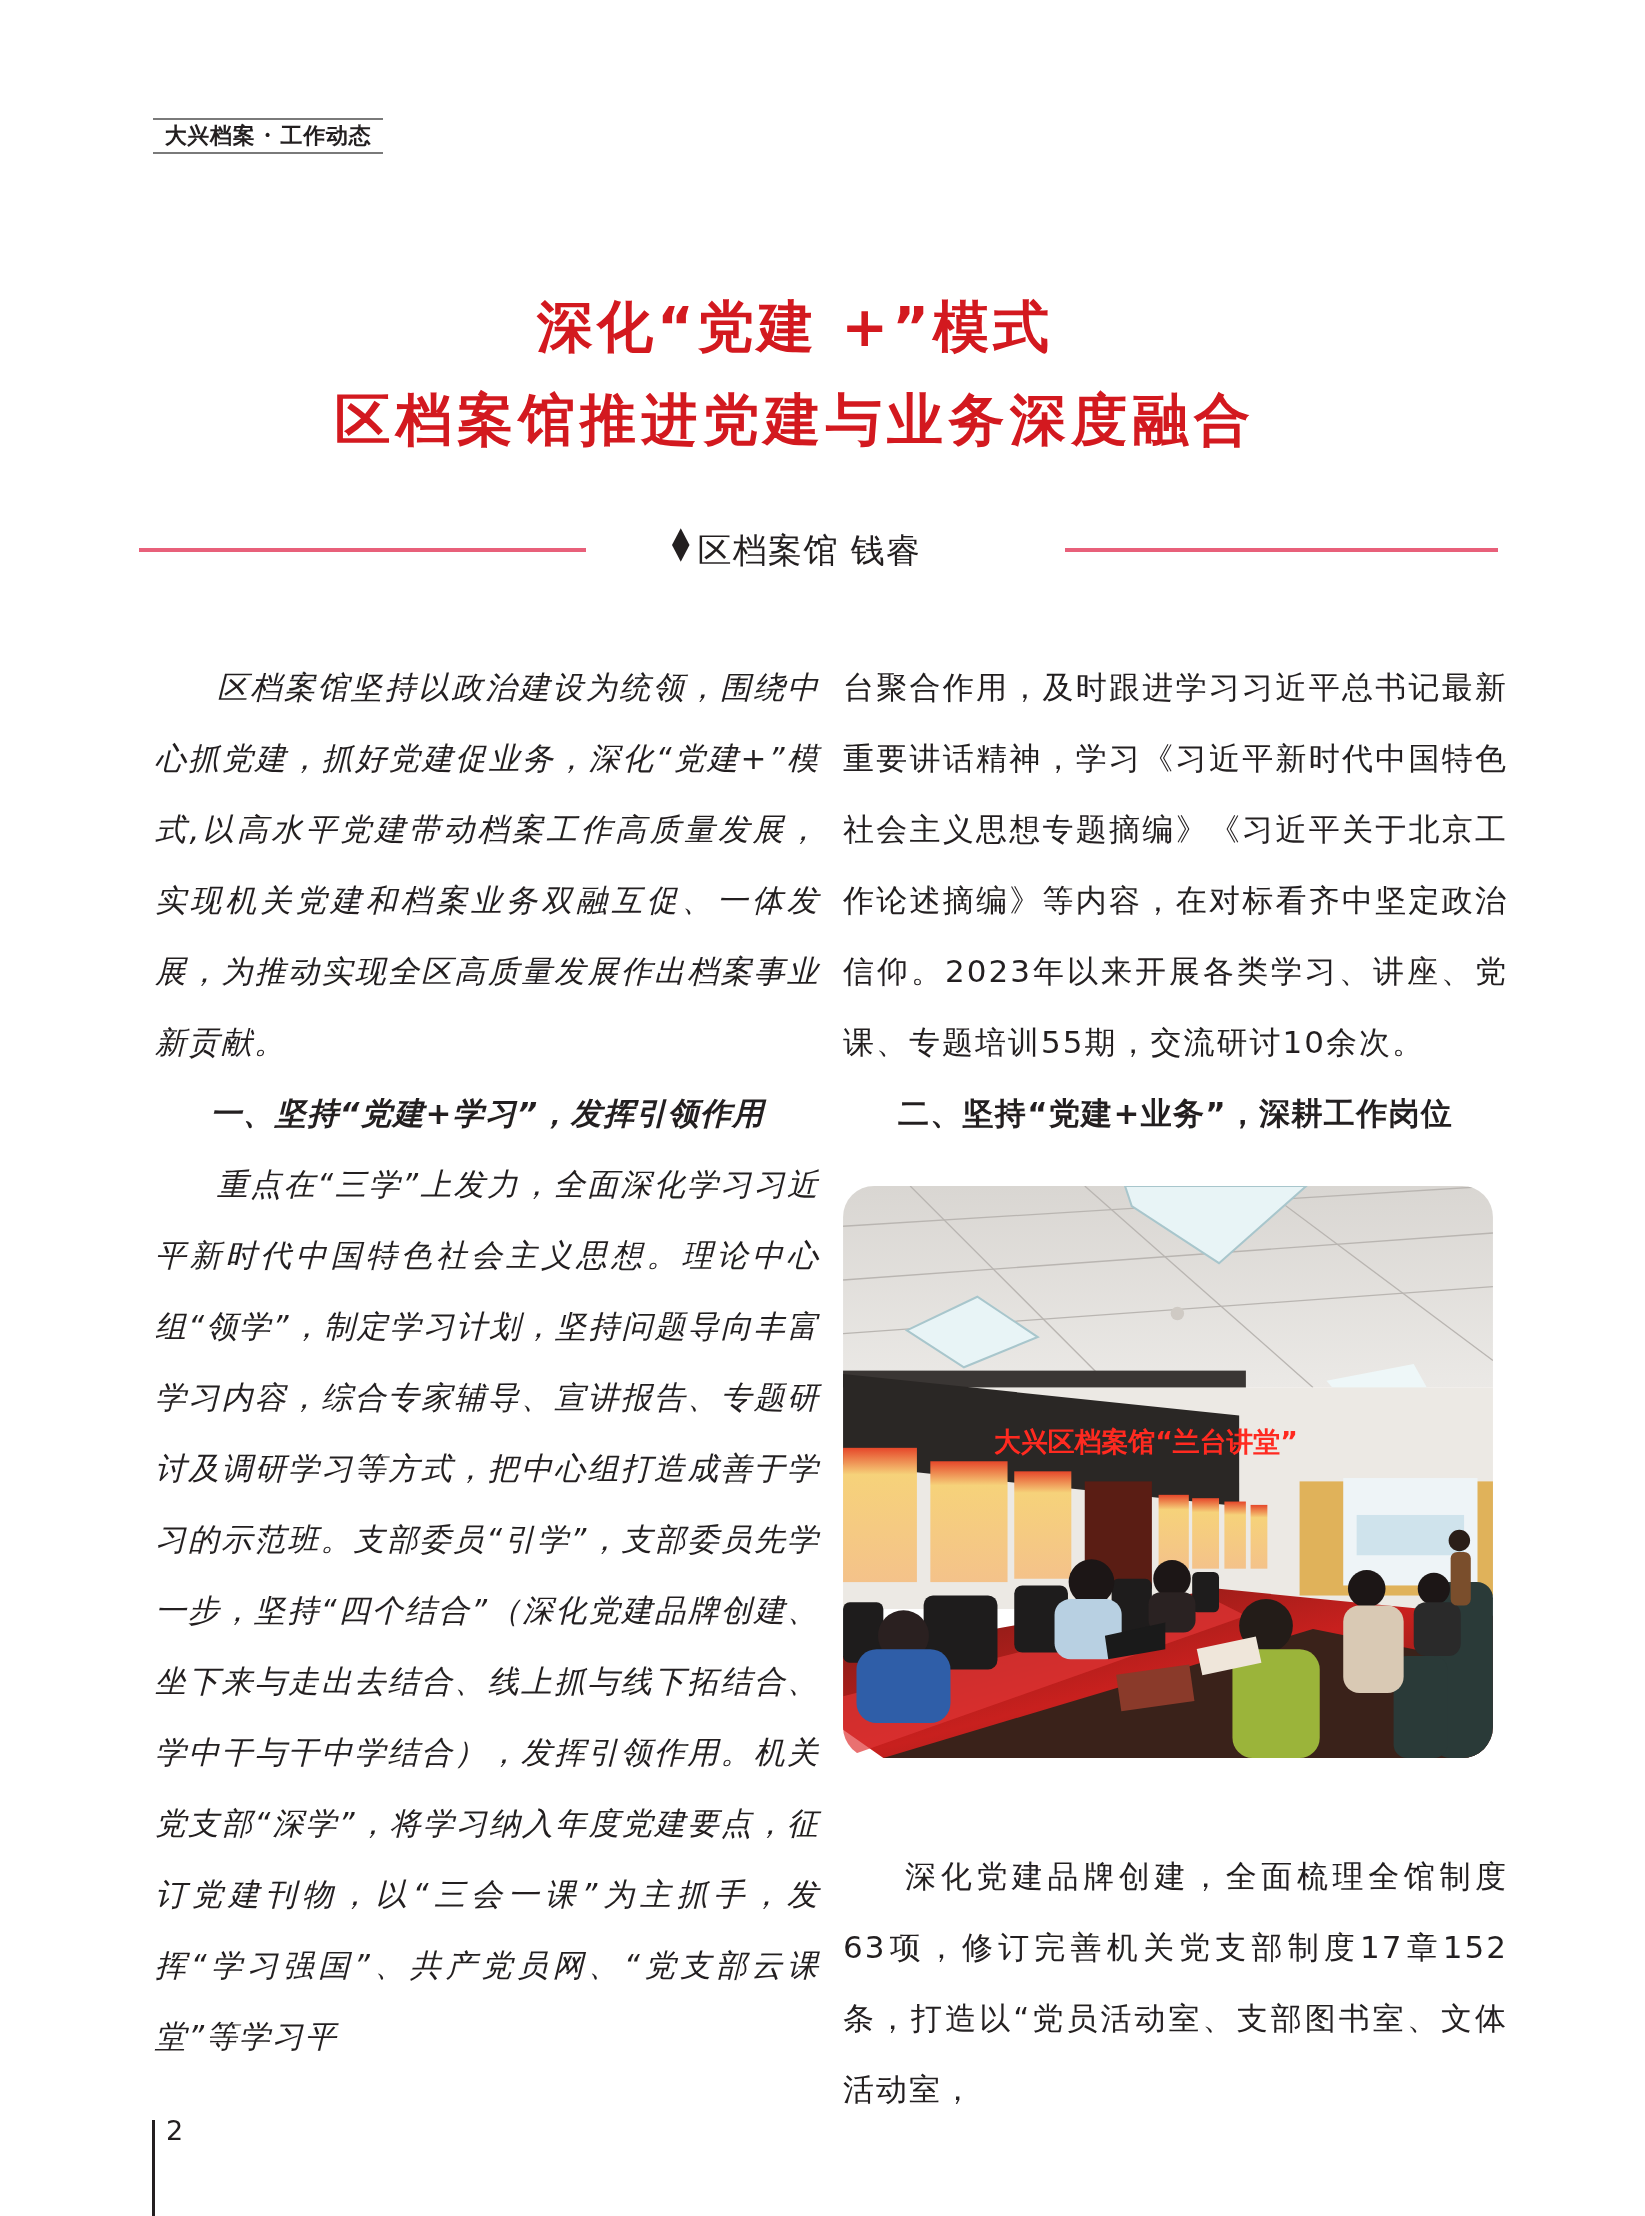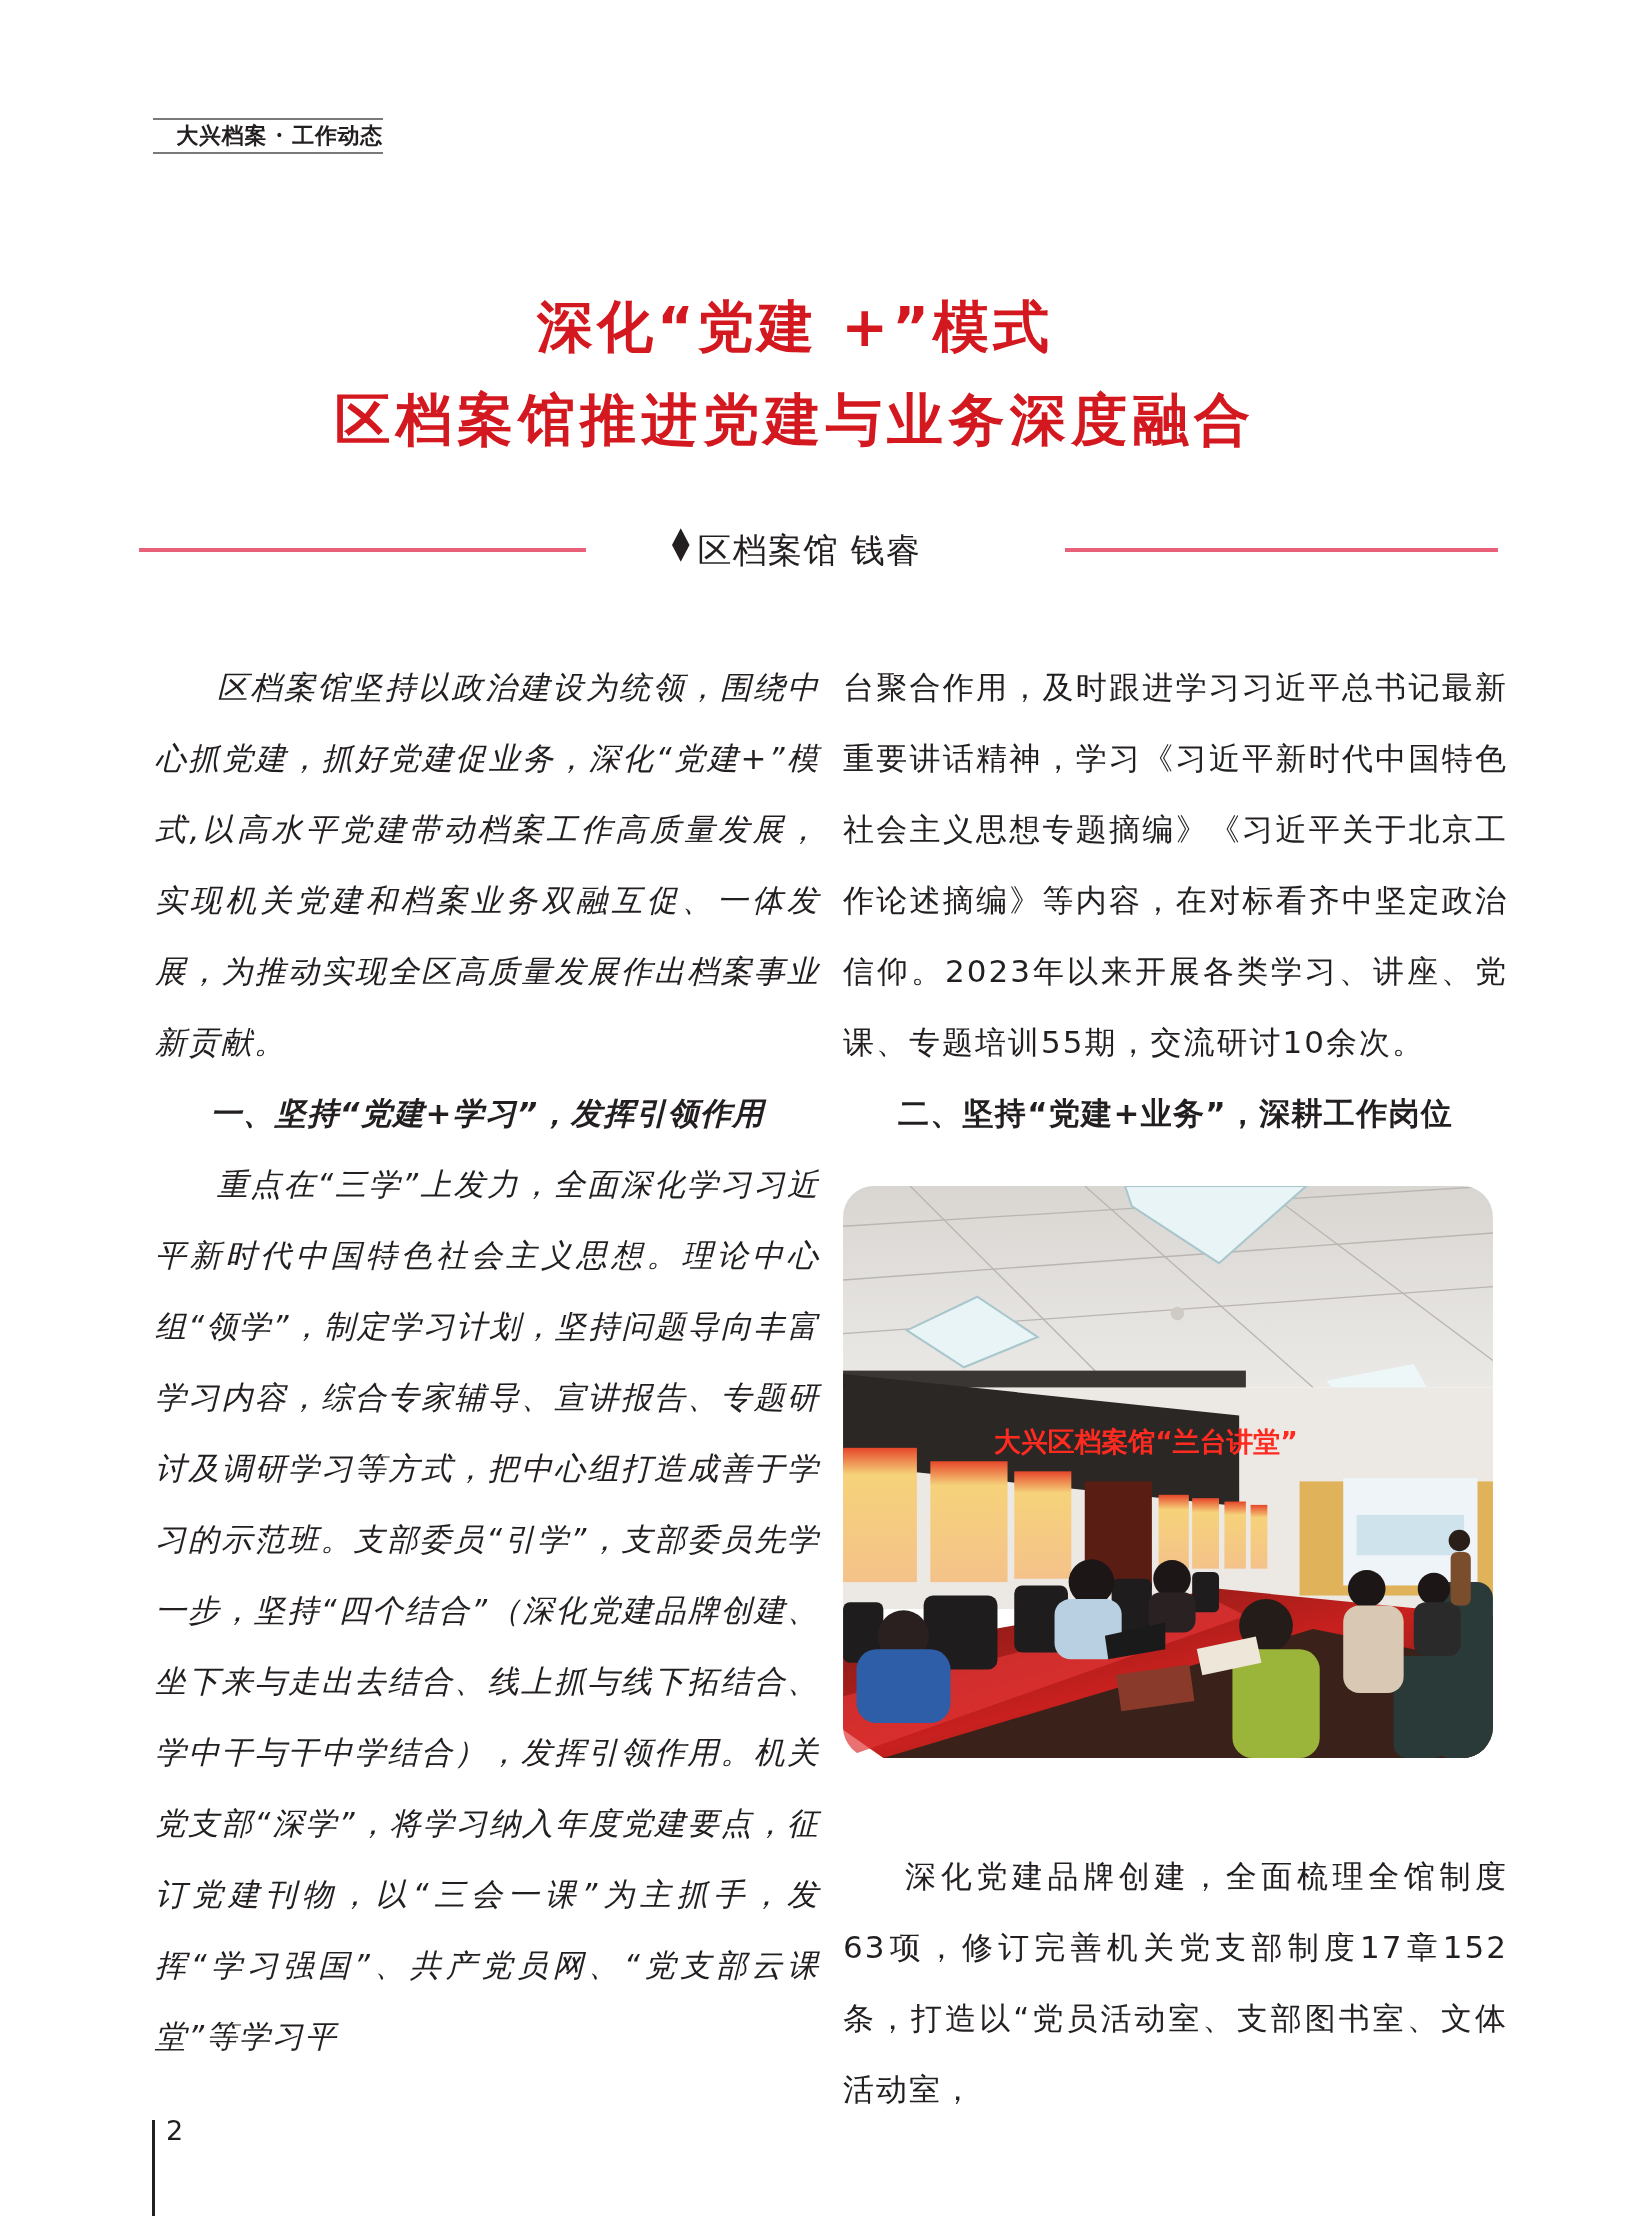--- a/index.html
+++ b/index.html
@@ -5,21 +5,21 @@
   html, body { margin: 0; padding: 0; background: #ffffff; }
   body {
     width: 1645px; height: 2216px; position: relative; overflow: hidden;
     font-family: "DejaVu Sans", "Liberation Sans", sans-serif; color: #231f20;
   }
   .abs { position: absolute; }
 
   
   .run-header { left: 153px; top: 118px; width: 230px; height: 36px;
     border-top: 2.7px solid #7a7a7a; border-bottom: 2.7px solid #7a7a7a; box-sizing: border-box; }
-  .run-header span { display: block; text-align: right; line-height: 31px;
+  .run-header span { display: block; text-align: center; line-height: 31px;
     font-family: "DejaVu Serif", "Liberation Serif", serif; font-size: 22px; font-weight: bold; color: #231f20; letter-spacing: 0.7px; }
 
   
   .title { left: 0; width: 1590px; text-align: center; color: #d3191f; font-weight: bold;
     font-family: "DejaVu Sans", sans-serif; letter-spacing: 4px; }
   .title.l1 { top: 290px; font-size: 56px; line-height: 74px; }
   .title.l2 { top: 383px; font-size: 56px; line-height: 74px; letter-spacing: 5.4px; }
 
   
   .rule { height: 4px; background: #e8607a; top: 548px; }

